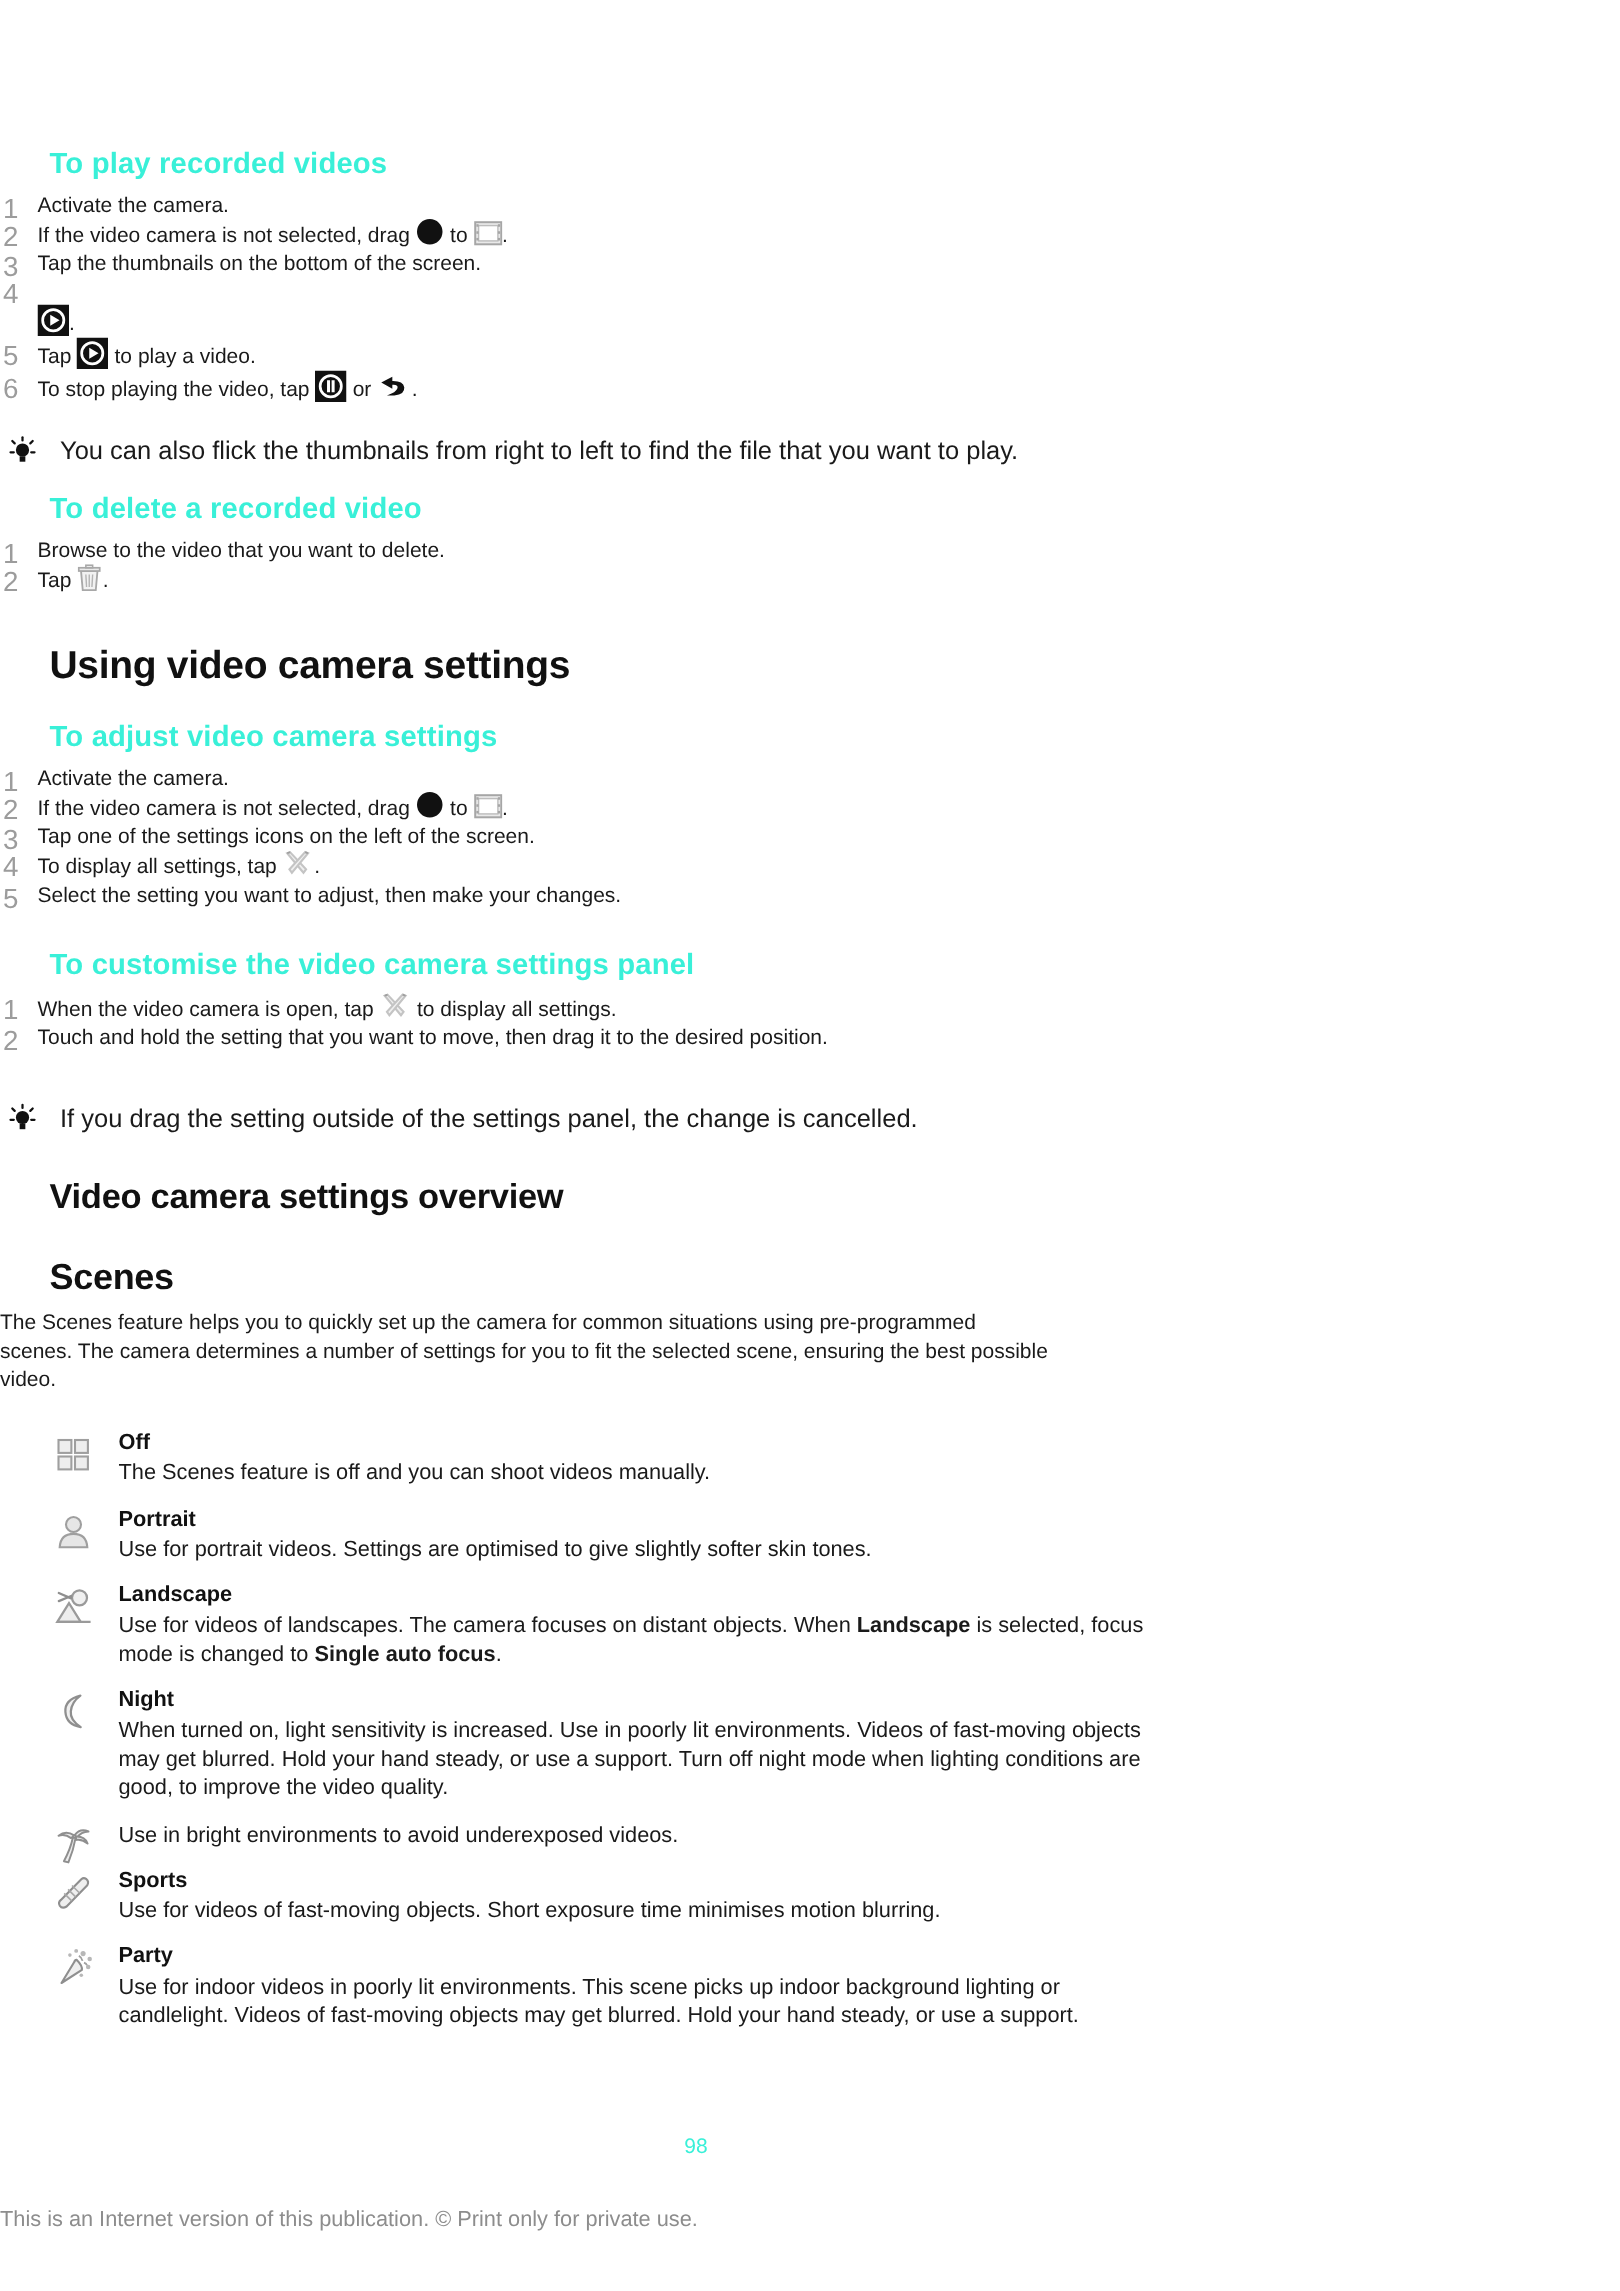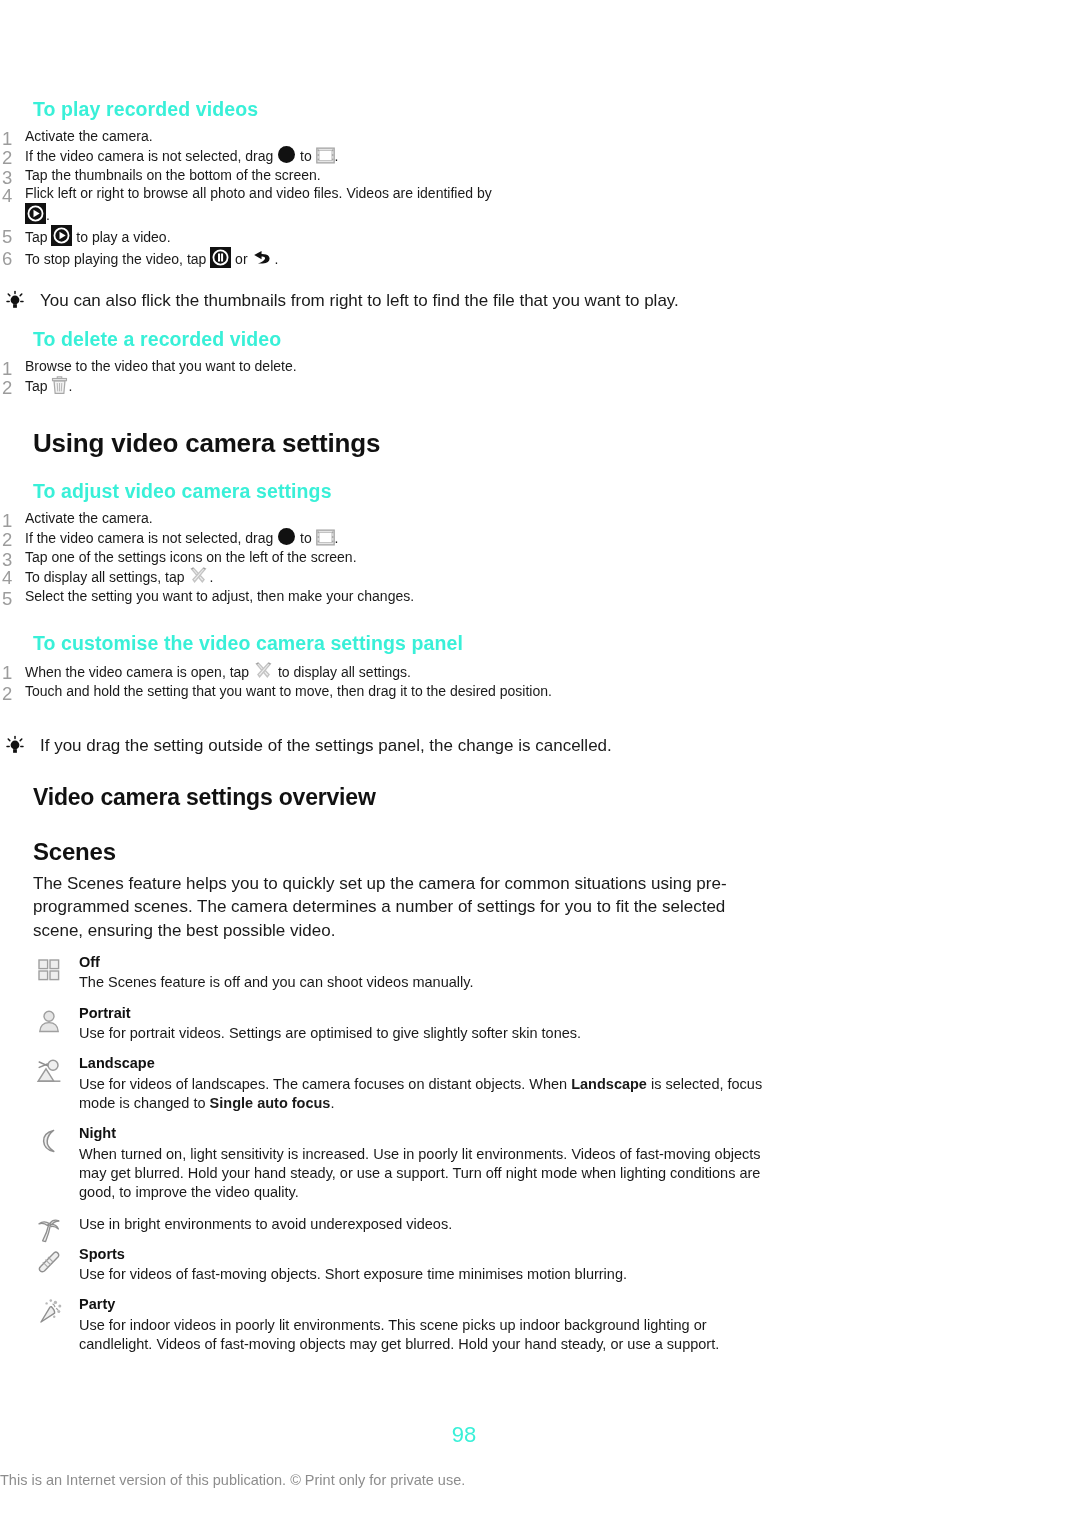--- a/index.html
+++ b/index.html
@@ -94,22 +94,21 @@
   .tip .bulb {
     position: absolute;
     left: 4px;
     top: 0px;
     width: 22px;
     height: 22px;
   }
 
   
   .para {
-    padding-left: 33px;
-    font-size: 17px;
+    font-size: 14px;
     line-height: 1.37;
     color: #1a1a1a;
     max-width: 700px;
   }
 
   
   .scene-list {
     padding-left: 34px;
     padding-right: 155px;
   }
@@ -141,21 +140,21 @@
   .scene-desc b { font-weight: bold; }
 
   
   .page-number {
     position: absolute;
     left: 0;
     right: 0;
     top: 1422px;
     text-align: center;
     color: #39f0d8;
-    font-size: 22px;
+    font-size: 14px;
   }
   .footer-note {
     position: absolute;
     left: 0;
     right: 0;
     top: 1472px;
     color: #8d8d8d;
     font-size: 14.5px;
   }
 
@@ -214,21 +213,21 @@
               <g fill="#a6a6a6">
                 <rect x="1.6" y="2.6" width="1.6" height="1.8"></rect>
                 <rect x="1.6" y="7.6" width="1.6" height="1.8"></rect>
                 <rect x="1.6" y="12.3" width="1.6" height="1.8"></rect>
                 <rect x="16.8" y="2.6" width="1.6" height="1.8"></rect>
                 <rect x="16.8" y="7.6" width="1.6" height="1.8"></rect>
                 <rect x="16.8" y="12.3" width="1.6" height="1.8"></rect>
               </g>
             </svg></span><span>.</span></li>
       <li><span>Tap the thumbnails on the bottom of the screen.</span></li>
-      <li><span>Flick left or right to browse all photo and video files. Videos are identified by </span><br><span class="ic ic-play"><svg viewBox="0 0 22 22" width="21" height="21">
+      <li><br><span class="ic ic-play"><svg viewBox="0 0 22 22" width="21" height="21">
               <rect x="0" y="0" width="22" height="22" fill="#111"></rect>
               <circle cx="11" cy="11" r="7.4" fill="none" stroke="#fff" stroke-width="1.9"></circle>
               <path d="M8.9 7.2 L15.4 11 L8.9 14.8 Z" fill="#fff"></path>
             </svg></span><span>.</span></li>
       <li><span>Tap </span><span class="ic ic-play"><svg viewBox="0 0 22 22" width="21" height="21">
               <rect x="0" y="0" width="22" height="22" fill="#111"></rect>
               <circle cx="11" cy="11" r="7.4" fill="none" stroke="#fff" stroke-width="1.9"></circle>
               <path d="M8.9 7.2 L15.4 11 L8.9 14.8 Z" fill="#fff"></path>
             </svg></span><span> to play a video.</span></li>
       <li><span>To stop playing the video, tap </span><span class="ic ic-pause"><svg viewBox="0 0 22 22" width="21" height="21">

